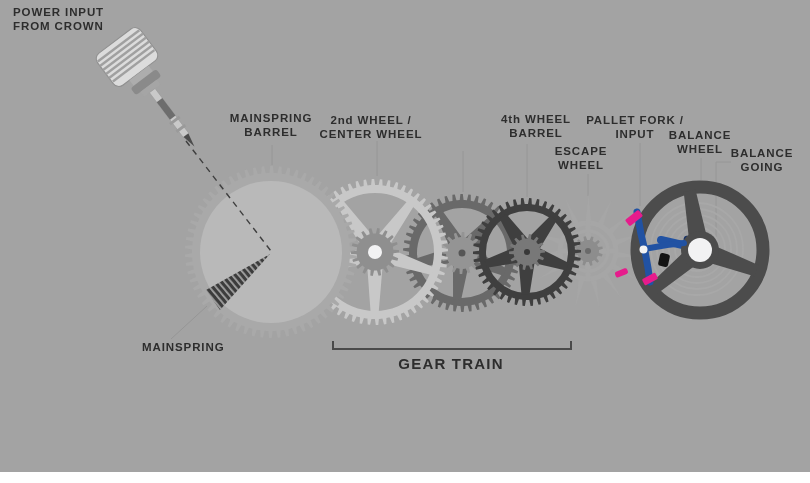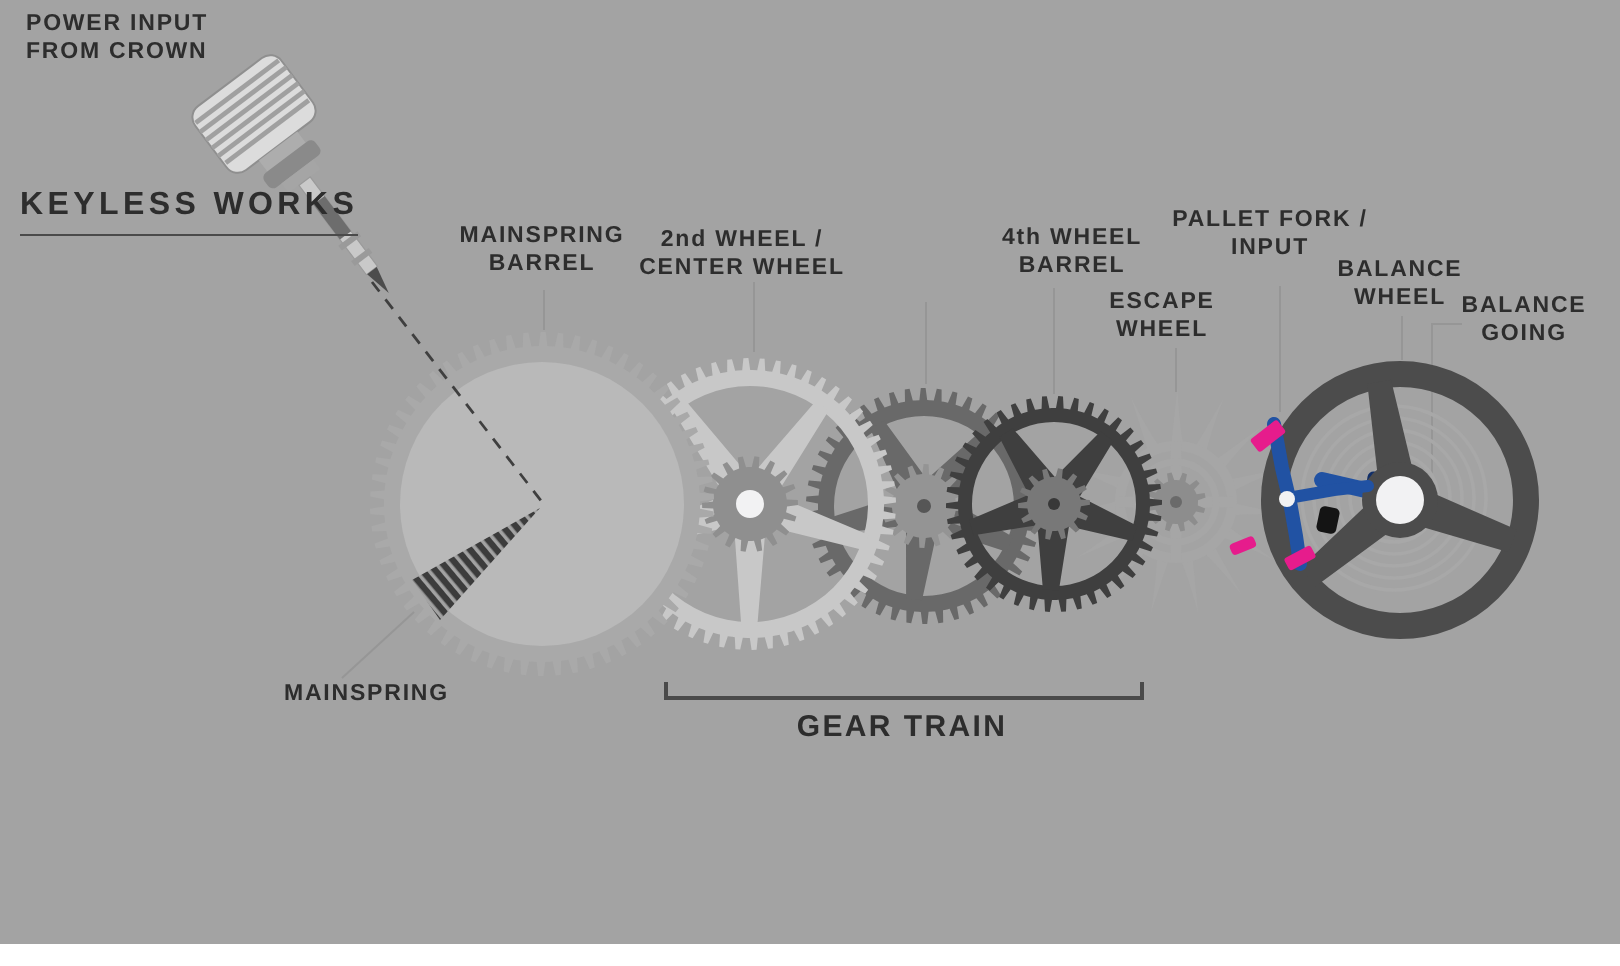--- a/index.html
+++ b/index.html
@@ -116,21 +116,20 @@
       <rect x="88" y="-5.5" width="3" height="11" fill="#9a9a9a"></rect>
       <path d="M98,-3 L112,0 L98,3 Z" fill="#4c4c4c"></path>
     </g>
   </svg>
 
   <div class="lbl" style="left:13px;top:5px;">
     <div>POWER INPUT</div>
     <div>FROM CROWN</div>
   </div>
 
-  <div class="lbl hdr" style="left:10px;top:93px;">KEYLESS WORKS</div>
 
 
   <div class="lbl ctr" style="left:271px;top:111px;">
     <div>MAINSPRING</div>
     <div>BARREL</div>
   </div>
 
   <div class="lbl ctr" style="left:371px;top:113px;">
     <div>2nd WHEEL /</div>
     <div>CENTER WHEEL</div>
@@ -140,21 +139,21 @@
   <div class="lbl ctr" style="left:536px;top:112px;">
     <div>4th WHEEL</div>
     <div>BARREL</div>
   </div>
 
   <div class="lbl ctr" style="left:581px;top:144px;">
     <div>ESCAPE</div>
     <div>WHEEL</div>
   </div>
 
-  <div class="lbl ctr" style="left:635px;top:103px;">
+  <div class="lbl ctr" style="left:635px;top:113px;">
     <div>PALLET FORK /</div>
     <div>INPUT</div>
   </div>
 
   <div class="lbl ctr" style="left:700px;top:128px;">
     <div>BALANCE</div>
     <div>WHEEL</div>
   </div>
 
   <div class="lbl ctr" style="left:762px;top:146px;">

